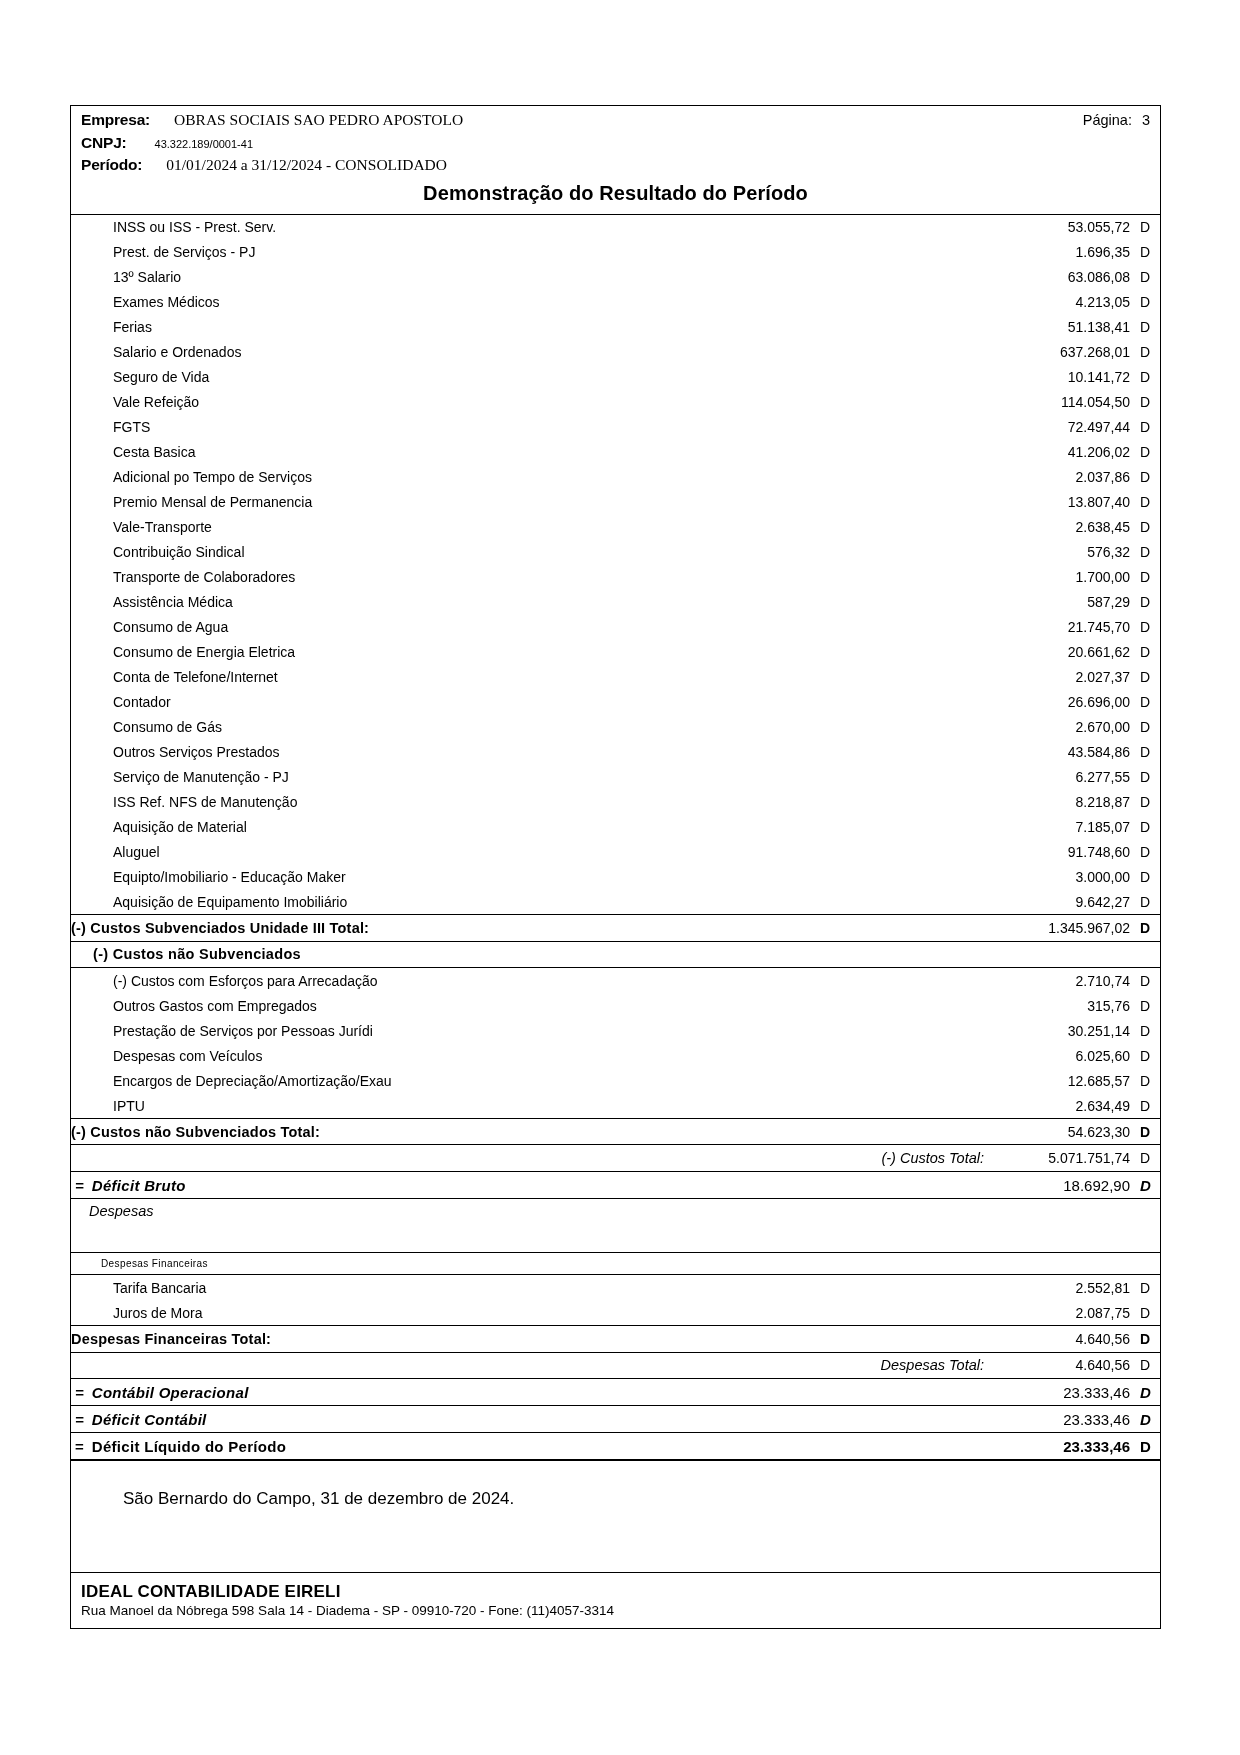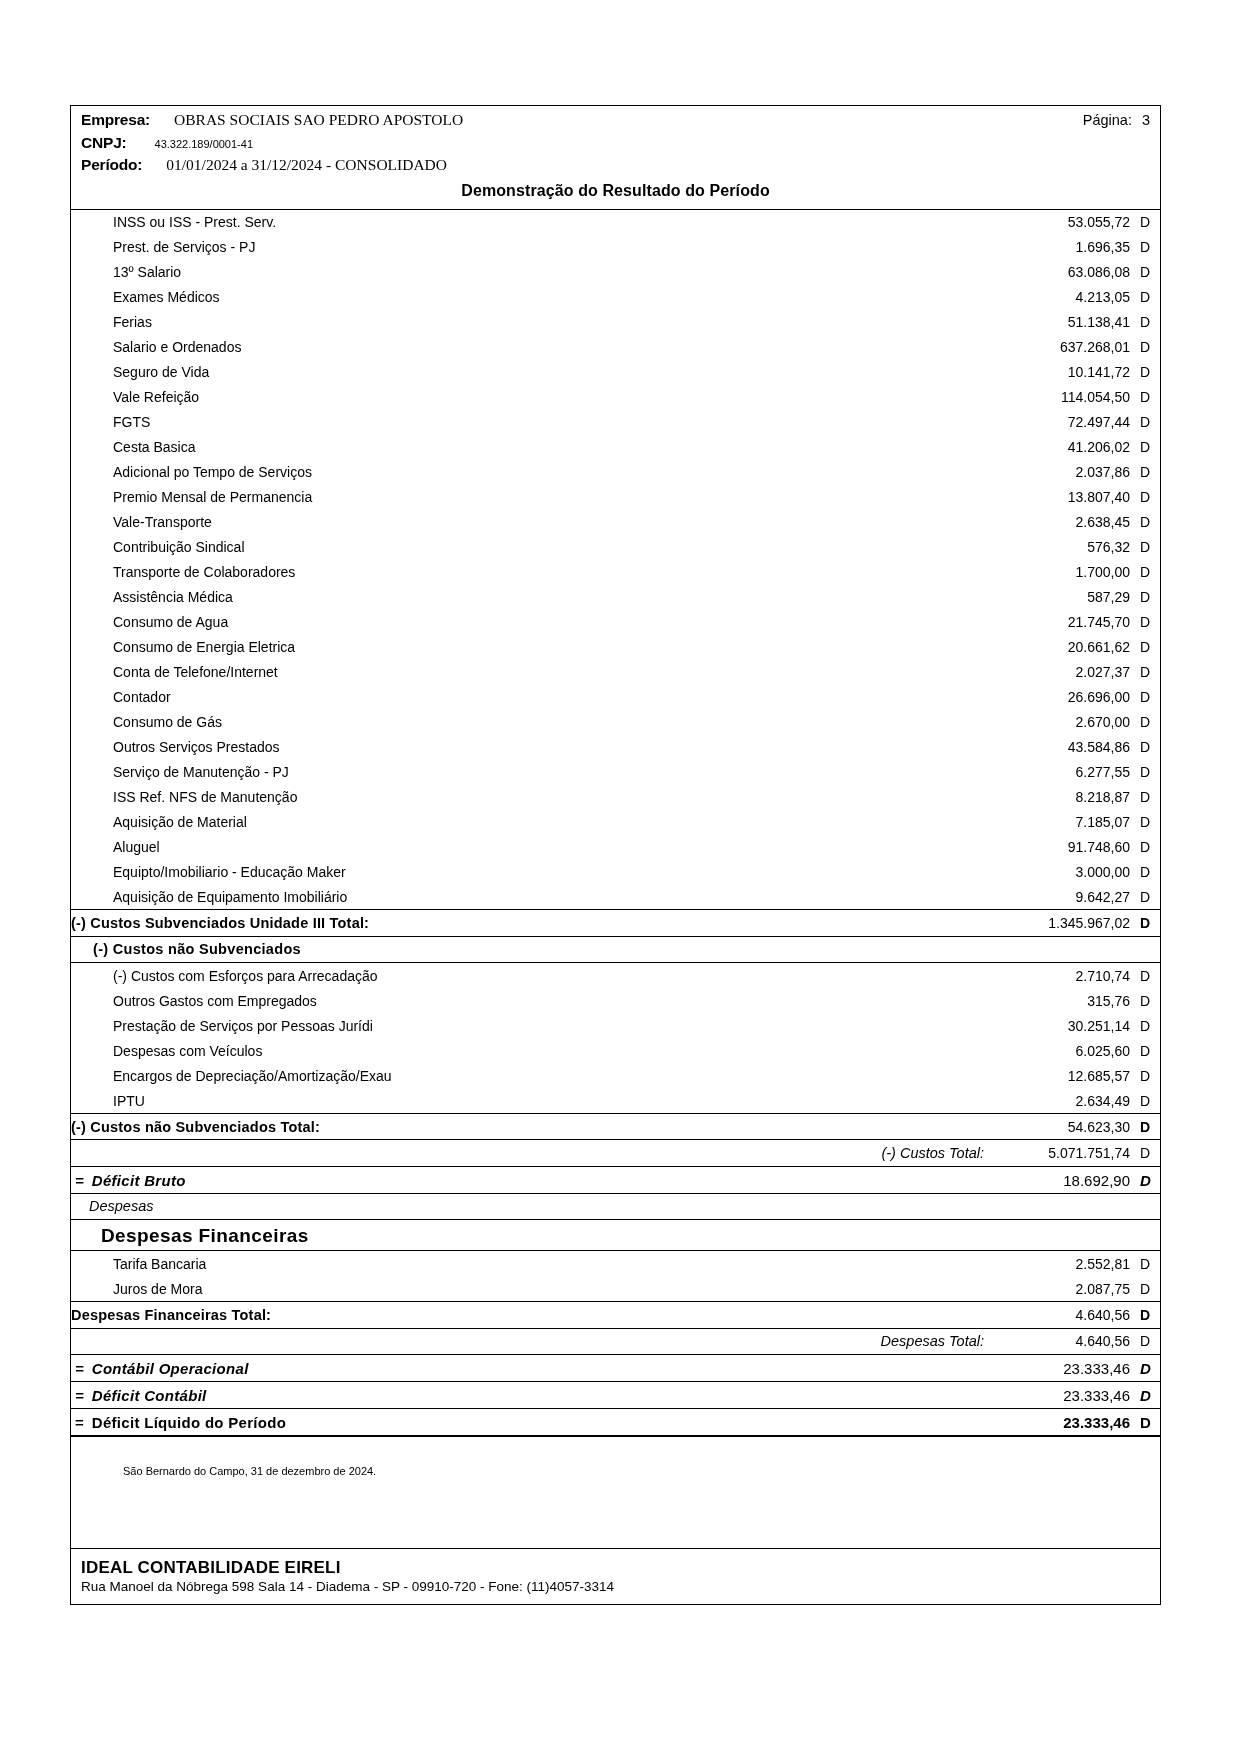--- a/index.html
+++ b/index.html
@@ -24,21 +24,21 @@
 
   
   .hdr{padding:6px 10px 2px 10px;}
   .hdr-line{display:flex;align-items:baseline;line-height:1.0;margin-bottom:7px;}
   .hdr-key{font-weight:bold;font-size:15.5px;letter-spacing:-0.2px;}
   .hdr-val{font-family:"Liberation Serif",serif;font-size:15.5px;margin-left:24px;}
   .hdr-val.mono-ish{font-family:"Liberation Sans",sans-serif;font-size:11px;margin-left:28px;}
   .hdr-right{margin-left:auto;font-family:"Liberation Sans",sans-serif;font-size:14.5px;}
   .hdr-right .pg-num{margin-left:10px;}
   .doc-title{
-    text-align:center;font-weight:bold;font-size:16px;
+    text-align:center;font-weight:bold;font-size:20px;
     padding:2px 0 7px 0;letter-spacing:0.1px;
   }
 
   
   .rows{border-top:1.5px solid #000;}
   .row{
     display:flex;align-items:baseline;
     font-size:14px;line-height:1.0;
     padding:5.6px 0 5.4px 0;
     box-sizing:border-box;
@@ -86,31 +86,31 @@
   .row.deficit.final{font-style:normal;border-bottom:1.5px solid #000;}
   .row.deficit.final .value{font-weight:bold;}
 
   
   .row.sec-it{border-top:1.5px solid #000;font-style:italic;font-size:14.5px;}
   .row.sec-it .label{padding-left:18px;}
 
   
   .row.subgroup{
     border-top:1.5px solid #000;border-bottom:1.5px solid #000;
-    font-weight:bold;font-size:19px;letter-spacing:0.4px;
+    font-weight:normal;font-size:10px;letter-spacing:0.4px;margin-top:28px;
   }
   .row.subgroup .label{padding-left:30px;}
 
   
   .sig-box{
     border-top:1.5px solid #000;
     height:112px;
     padding:28px 0 0 52px;
     box-sizing:border-box;
-    font-size:11px;
+    font-size:17px;
   }
   .foot{
     border-top:1.5px solid #000;
     border-bottom:1.5px solid #000;
     padding:9px 10px 10px 10px;
   }
   .foot-name{font-weight:bold;font-size:17px;letter-spacing:0.2px;}
   .foot-addr{font-size:13.5px;margin-top:1px;}
 </style>
 </head>

